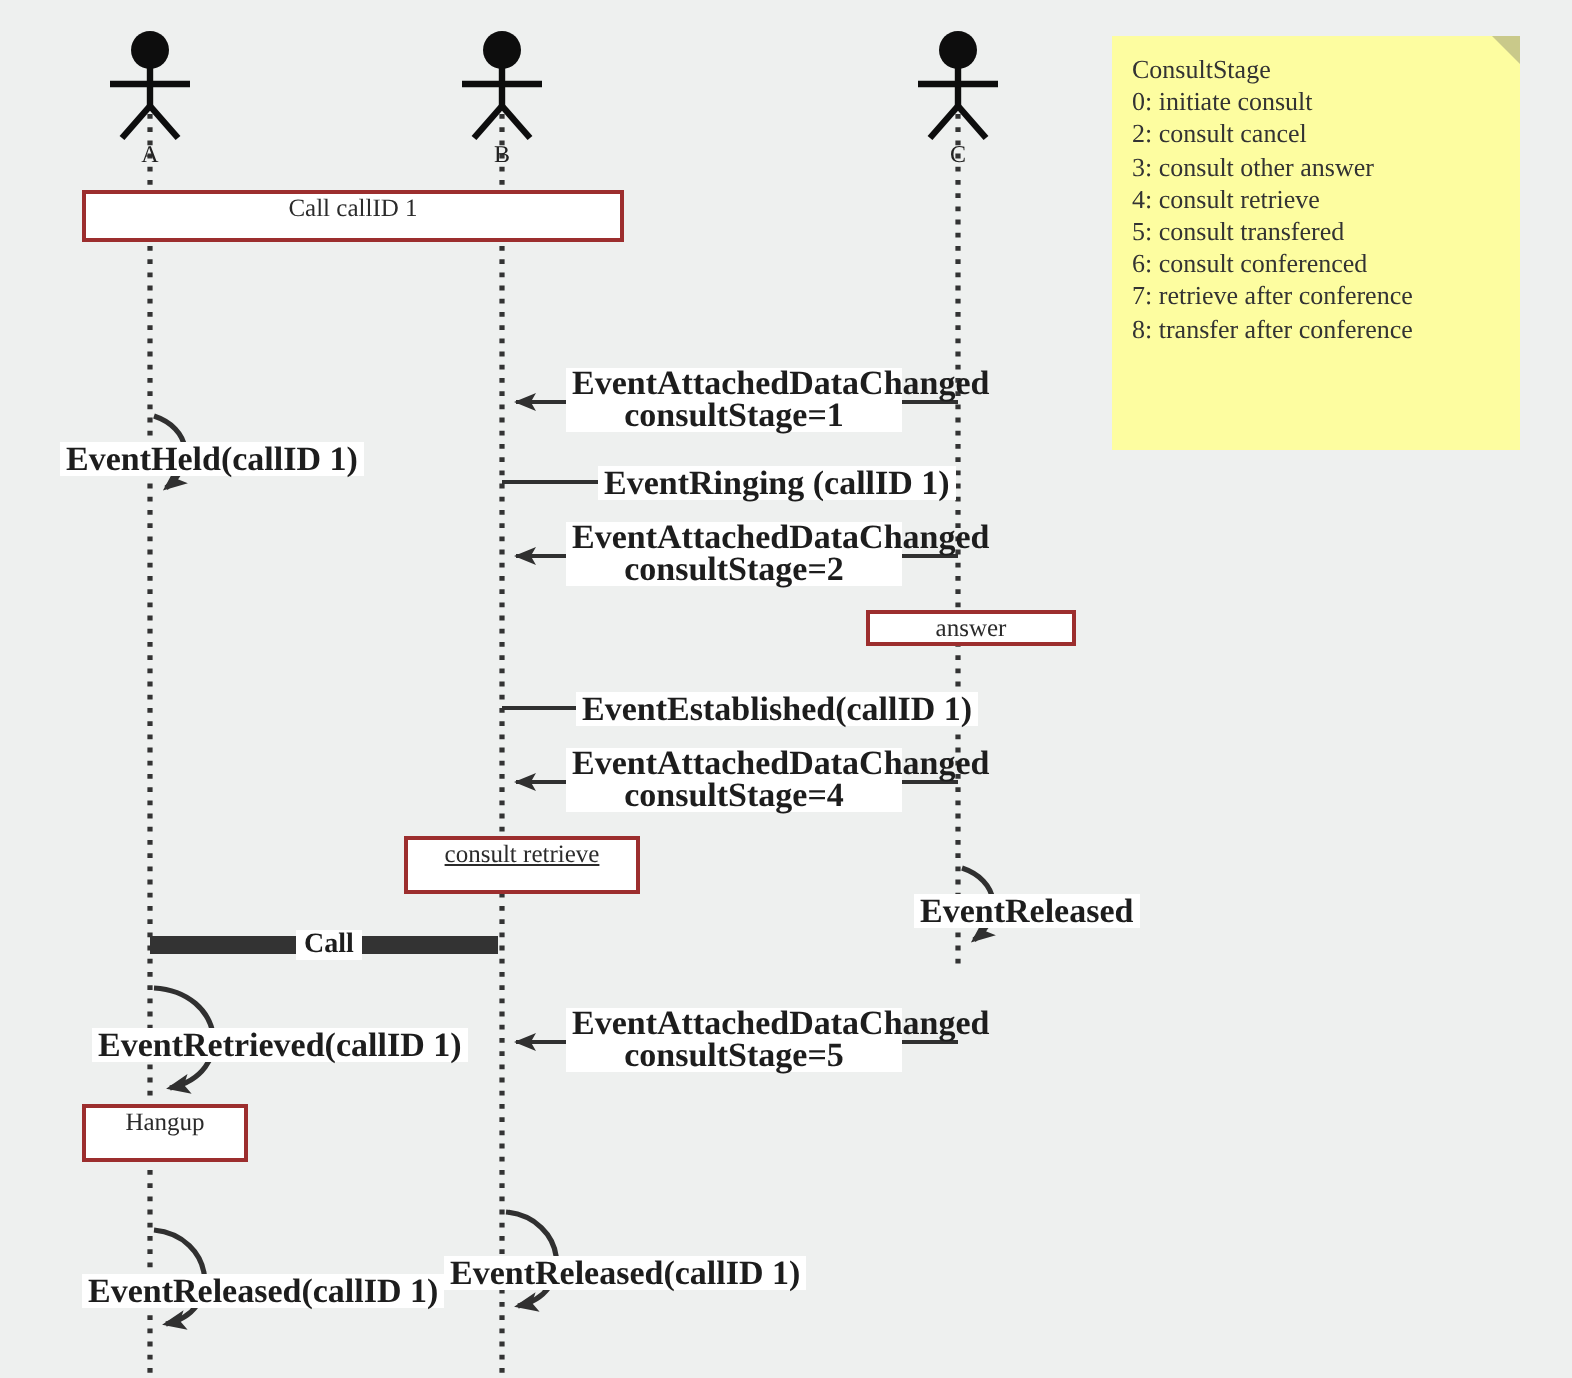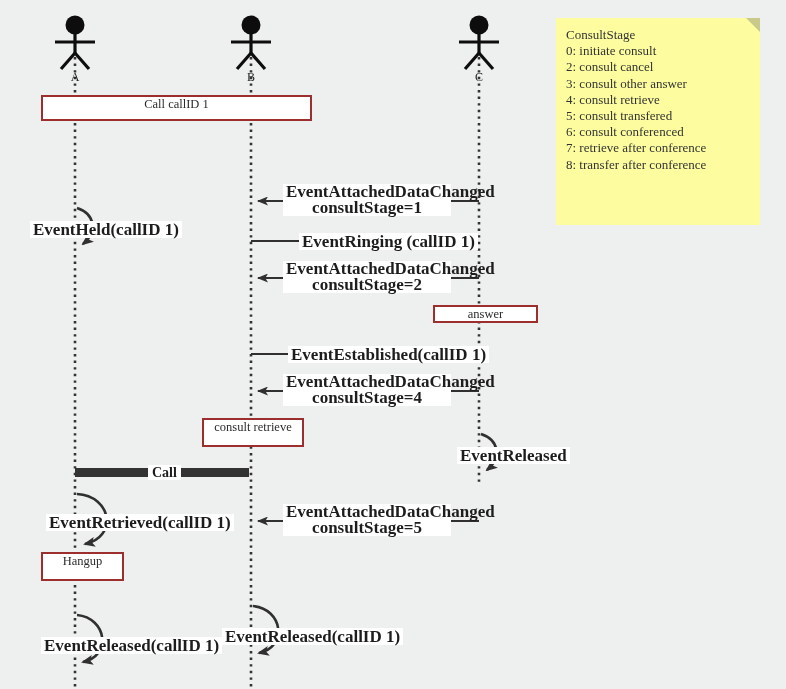--- a/index.html
+++ b/index.html
@@ -132,21 +132,21 @@
   <div class="actor" style="left:449px;top:14px;height:70px;">
     <span class="label">C</span>
   </div>
 
   <div class="box" style="left:41px;top:95px;width:271px;height:26px;">
     <span>Call callID 1</span>
   </div>
   <div class="box" style="left:433px;top:305px;width:105px;height:18px;">
     <span>answer</span>
   </div>
-  <div class="box" style="left:202px;top:418px;width:102px;height:29px;">
+  <div class="box" style="left:202px;top:418px;width:118px;height:29px;text-decoration:underline;">
     <span>consult retrieve</span>
   </div>
   <div class="box" style="left:41px;top:552px;width:83px;height:29px;">
     <span>Hangup</span>
   </div>
 
   <div class="callbar" style="left:75px;top:468px;width:174px;"></div>
   <div class="callbar-label" style="left:148px;top:465px;">Call</div>
 
   <div class="msg two" style="left:283px;top:184px;width:162px;">

